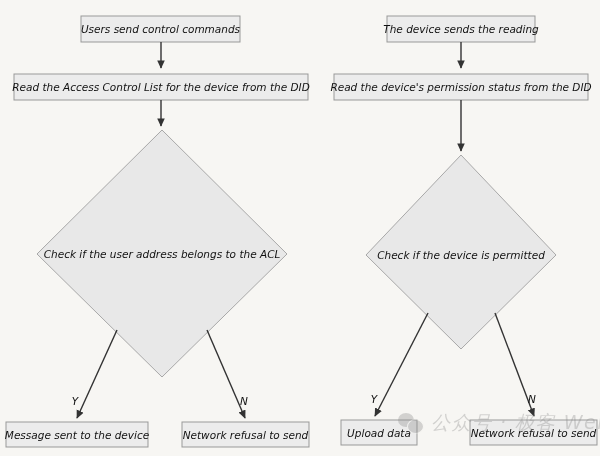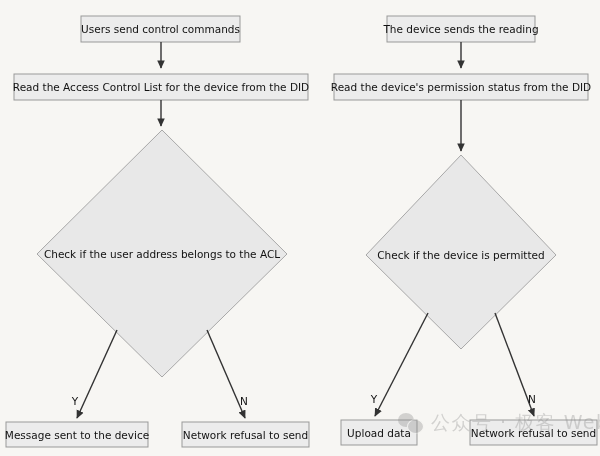--- a/index.html
+++ b/index.html
@@ -7,20 +7,21 @@
     padding: 0;
     background: #f7f6f3;
   }
   #canvas {
     position: relative;
     width: 600px;
     height: 456px;
     background: #f7f6f3;
     overflow: hidden;
     font-family: "DejaVu Sans", sans-serif;
+    font-style: italic;
   }
   svg.flow {
     position: absolute;
     left: 0;
     top: 0;
     width: 600px;
     height: 456px;
   }
   .node-rect {
     fill: #ececec;

